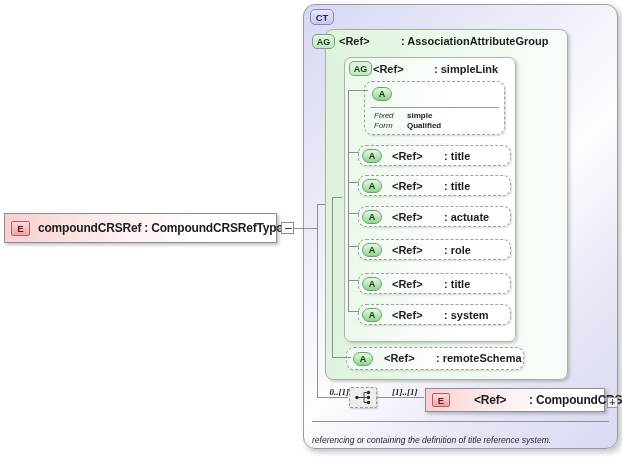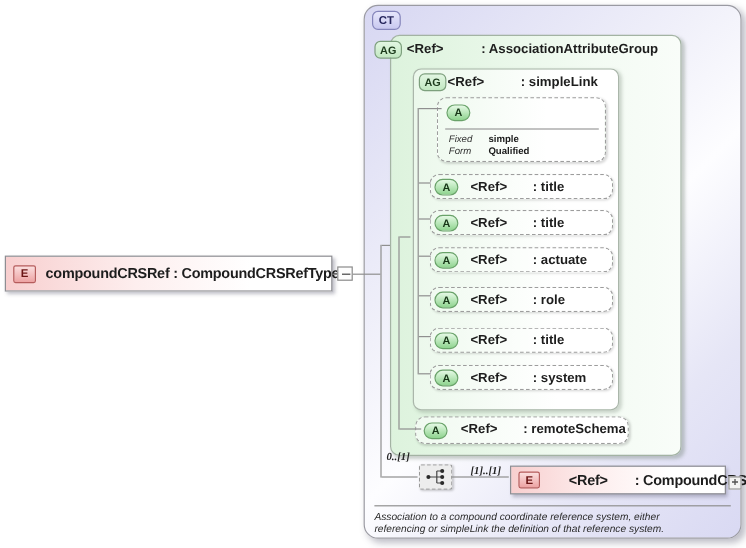--- a/index.html
+++ b/index.html
@@ -146,21 +146,21 @@
       </div>
 
       <div class="attr-row" style="left:20px;top:317px;width:178px;height:23px">
         <span class="badge b-a" style="left:6px;top:4px">A</span>
         <div class="rt" style="padding-left:37px;line-height:21px">
           <span class="nm" style="width:52px">&lt;Ref&gt;</span><span>: remoteSchema</span>
         </div>
       </div>
     </div>
 
-    <div class="card" style="left:18px;top:370px;width:27px;">0..[1]</div>
+    <div class="card" style="left:18px;top:382px;width:27px;text-align:right">0..[1]</div>
 
     <div class="seq-box" style="left:45px;top:382px;width:28px;height:21px">
       <svg width="26" height="19" style="position:absolute;left:0;top:0">
         <line x1="7" y1="9.5" x2="14" y2="9.5" stroke="#444" stroke-width="1"></line>
         <line x1="14" y1="4.5" x2="14" y2="14.5" stroke="#444" stroke-width="1"></line>
         <line x1="14" y1="4.5" x2="18" y2="4.5" stroke="#444" stroke-width="1"></line>
         <line x1="14" y1="9.5" x2="18" y2="9.5" stroke="#444" stroke-width="1"></line>
         <line x1="14" y1="14.5" x2="18" y2="14.5" stroke="#444" stroke-width="1"></line>
         <circle cx="7" cy="9.5" r="1.7" fill="#2a2a2a"></circle>
         <circle cx="18.5" cy="4.5" r="1.7" fill="#2a2a2a"></circle>
@@ -176,22 +176,21 @@
       <div class="el-text" style="padding-left:48px;line-height:23px;font-size:12px">
         <span class="nm" style="width:55px">&lt;Ref&gt;</span><span>: CompoundCRS</span>
       </div>
     </div>
 
     <div class="plus-box" style="left:303px;top:392px">
       <span>+</span>
     </div>
 
     <div style="position:absolute;left:8px;top:416px;width:297px;height:1px;background:#909090"></div>
-    <div class="ann" style="left:8px;top:420px">Association to a compound coordinate reference system, either</div>
-    <div class="ann" style="left:8px;top:430px">referencing or simpleLink the definition of that reference system.</div>
+    <div class="ann" style="left:8px;top:430px">referencing or containing the definition of title reference system.</div>
   </div>
 
   <div class="ln" style="left:277px;top:228px;width:4px;height:1px"></div>
   <div class="ln" style="left:294px;top:228px;width:23px;height:1px"></div>
   <div class="ln" style="left:317px;top:204px;width:1px;height:194px"></div>
   <div class="ln" style="left:318px;top:204px;width:7px;height:1px"></div>
   <div class="ln" style="left:318px;top:397px;width:30px;height:1px"></div>
   <div class="ln" style="left:376px;top:397px;width:48px;height:1px"></div>
   <div class="ln" style="left:332px;top:197px;width:1px;height:161px"></div>
   <div class="ln" style="left:333px;top:197px;width:9px;height:1px"></div>

